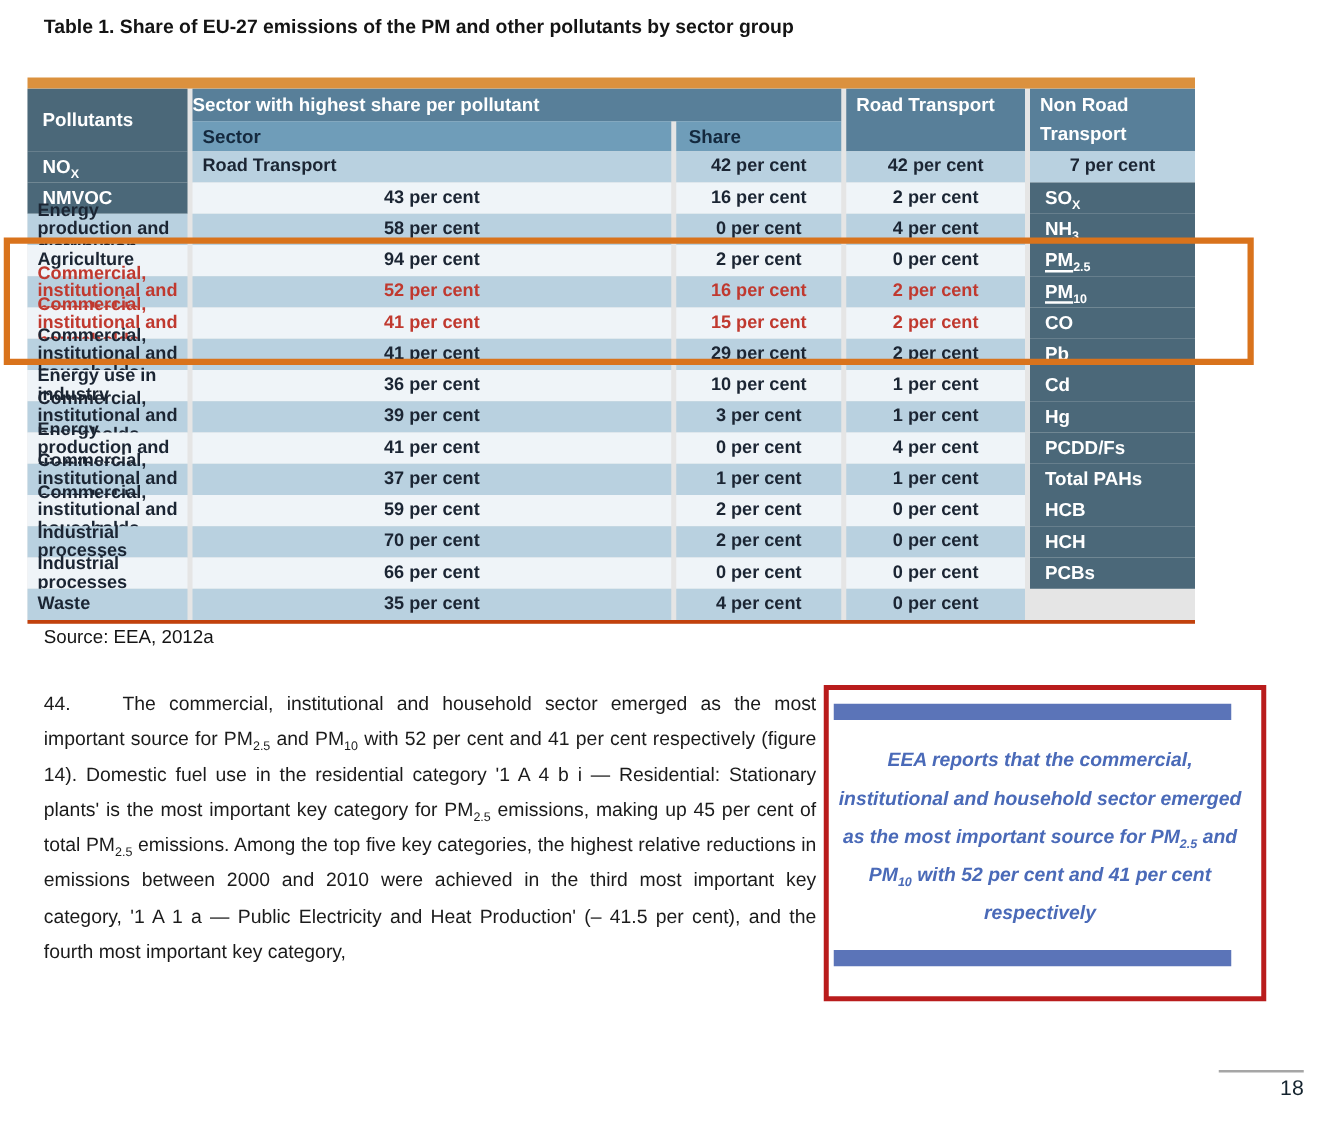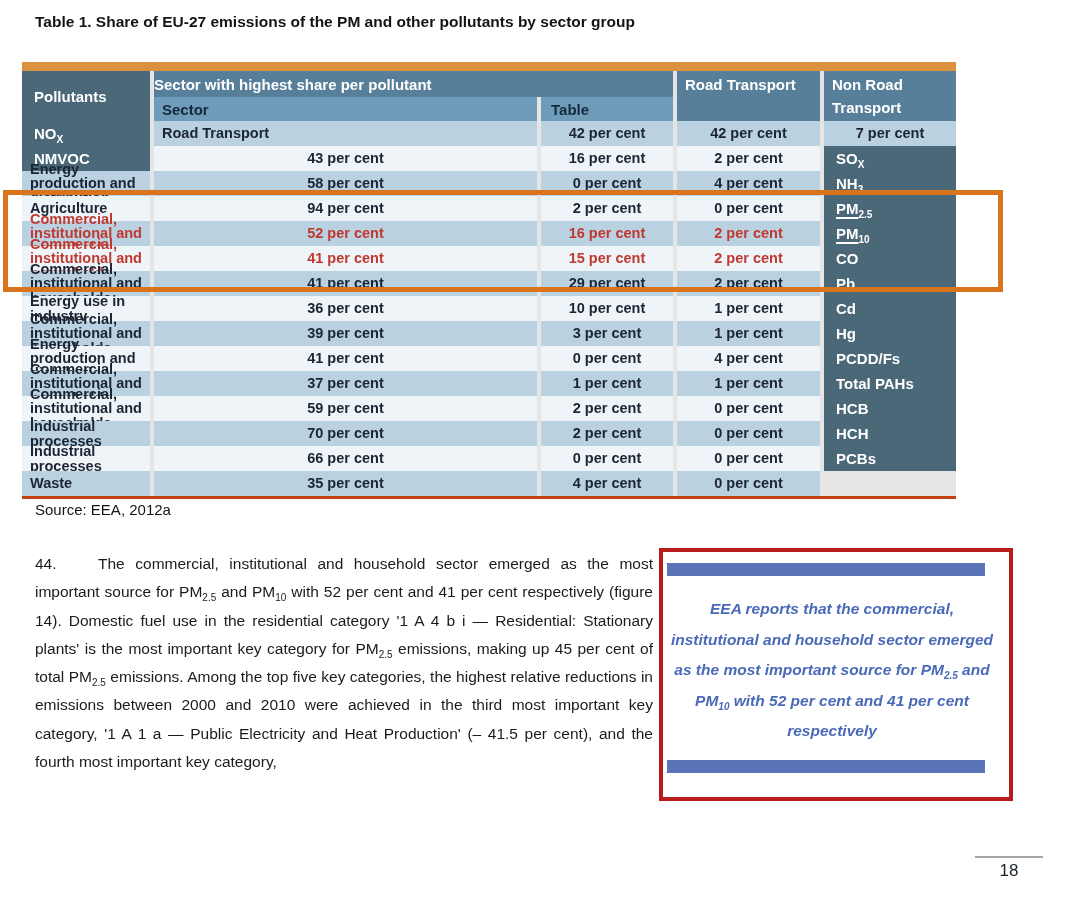--- a/index.html
+++ b/index.html
@@ -50,34 +50,34 @@
   .cbar{position:absolute;left:4px;right:24px;height:13px;background:#5B74B8;}
   .cbar-top{top:11px;}
   .cbar-bottom{bottom:24px;}
   .ctext{position:absolute;left:6px;right:14px;top:42px;text-align:center;
          font-size:15.5px;font-style:italic;font-weight:600;line-height:30.5px;color:#4A6AB8;}
   
   .hl-rect{left:3px;top:190px;width:990px;height:92px;border:5px solid #D9731C;
            background:transparent;pointer-events:none;z-index:5;}
   
   .footer-line{left:975px;top:856px;width:68px;height:2px;background:#A6A6A6;}
-  .page-number{left:975px;top:861px;width:68px;text-align:center;font-size:17px;color:#14232e;}
+  .page-number{left:975px;top:861px;width:68px;text-align:right;font-size:17px;color:#14232e;}
 </style>
 </head>
 <body>
 
 <div class="abs doc-title">Table 1. Share of EU-27 emissions of the PM and other pollutants by sector group</div>
 
 <div class="abs table-wrap">
   <div class="orange-bar"></div>
   <div class="tgrid" id="tgrid">
     <div class="cell hdr h-pol">Pollutants</div>
     <div class="cell hdr h-group">Sector with highest share per pollutant</div>
     <div class="cell hdr h-sector">Sector</div>
-    <div class="cell hdr h-share">Table</div>
+    <div class="cell hdr h-share">Share</div>
     <div class="cell hdr h-road">Road Transport</div>
     <div class="cell hdr h-nonroad">Non Road Transport</div>
 
   <div class="cell pol">
         <span>NO<sub>X</sub></span>
       </div>
       <div class="cell sector stripe-a">Road Transport</div>
       <div class="cell val stripe-a">42 per cent</div>
       <div class="cell val stripe-a">42 per cent</div>
       <div class="cell val stripe-a">7 per cent</div>

